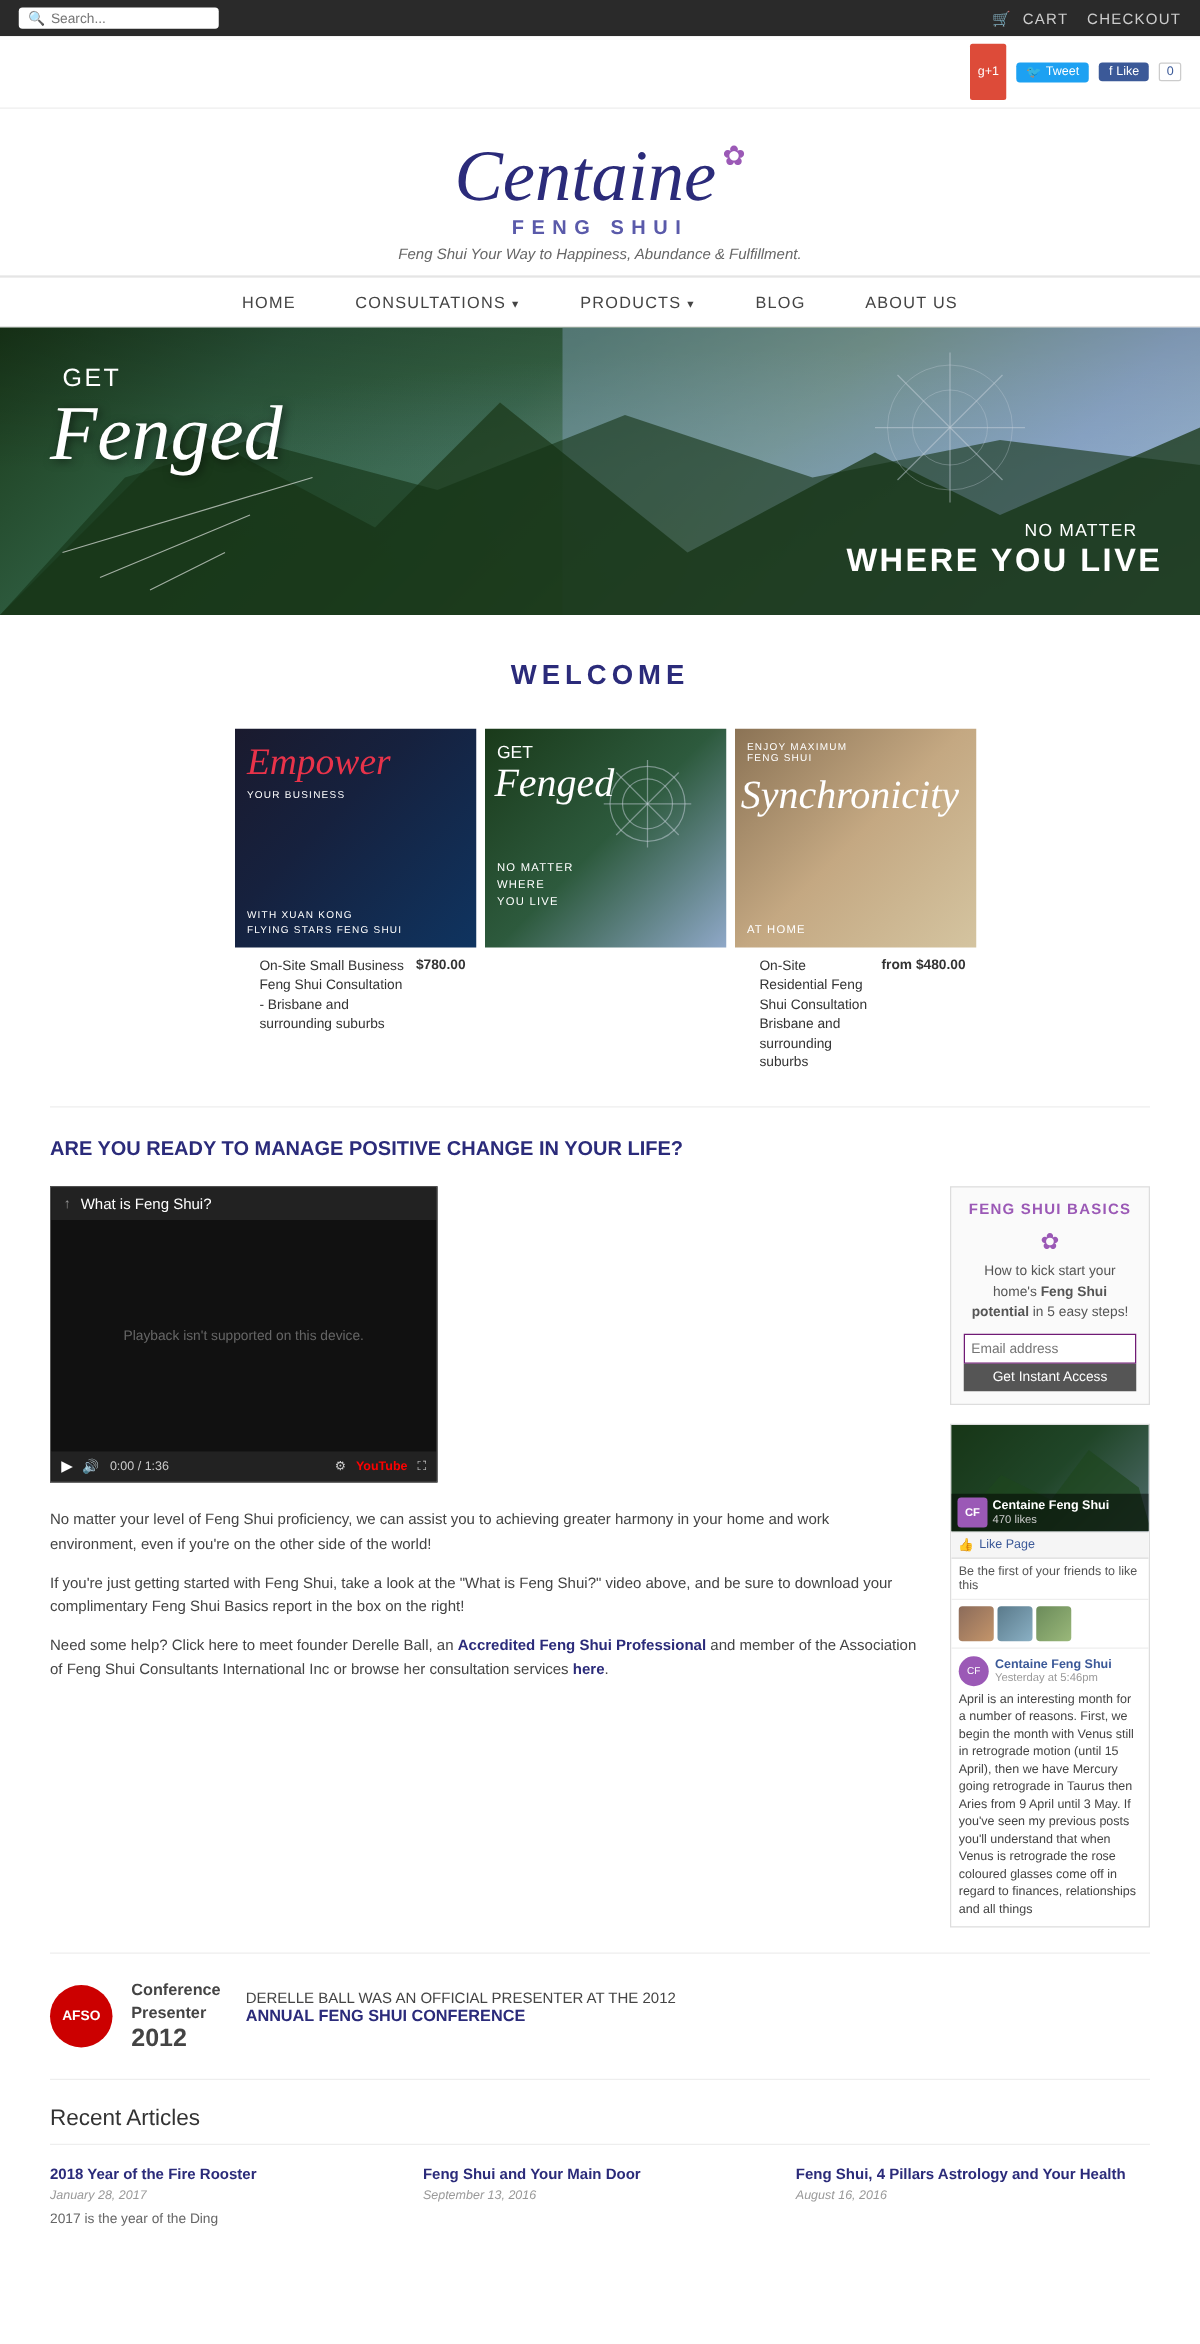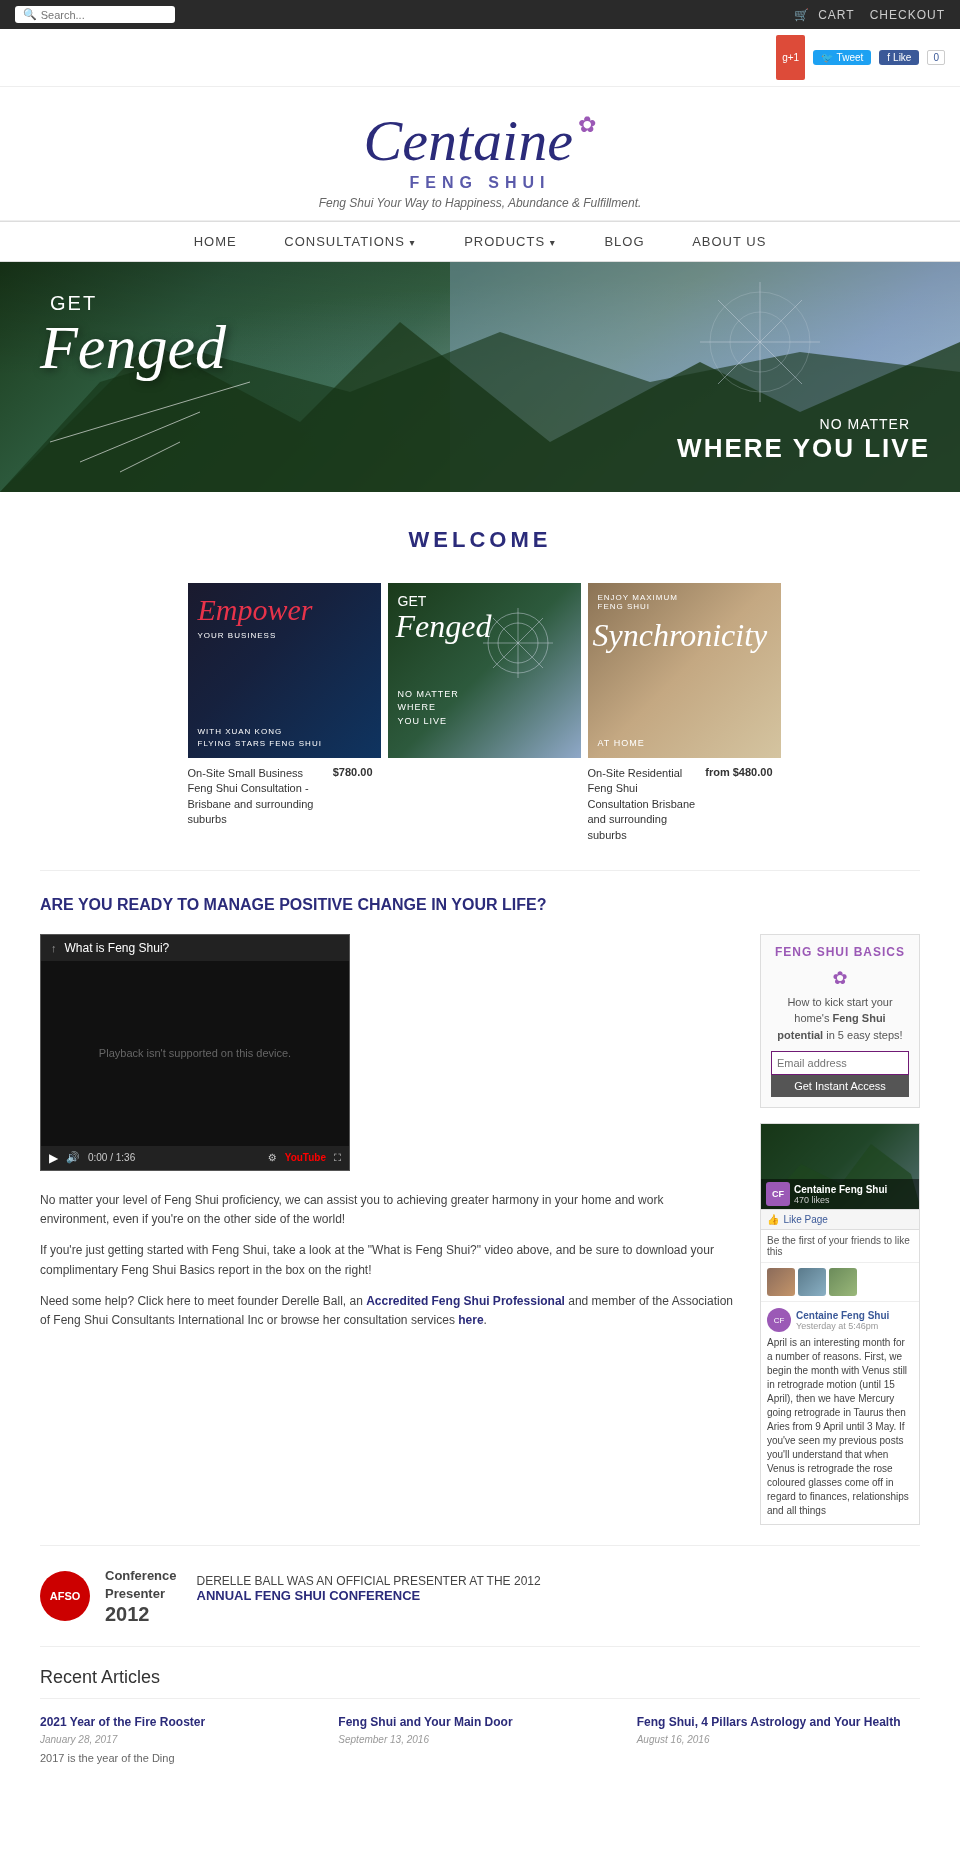--- a/index.html
+++ b/index.html
@@ -237,20 +237,21 @@
       position: absolute;
       top: 10px;
       left: 10px;
       color: #e8334a;
       font-family: 'Times New Roman', serif;
       font-size: 28px;
       font-style: italic;
     }
     .product-info {
       padding: 8px 0 4px;
+      margin-left: 20px;
     }
     .product-name-price {
       display: flex;
       justify-content: space-between;
       align-items: flex-start;
       margin-bottom: 3px;
     }
     .product-name {
       font-size: 11px;
       color: #333;
@@ -819,21 +820,21 @@
     <a href="#" class="conference-link">ANNUAL FENG SHUI CONFERENCE</a>
   </div>
 </div>
 
 <hr class="divider">
 
 <div class="recent-articles">
   <h2 class="recent-title">Recent Articles</h2>
   <div class="articles-grid">
     <div class="article-card">
-      <a href="#" class="article-title">2021 Year of the Fire Rooster</a>
+      <a href="#" class="article-title">2018 Year of the Fire Rooster</a>
       <div class="article-date">January 28, 2017</div>
       <div class="article-excerpt">2017 is the year of the Ding</div>
     </div>
     <div class="article-card">
       <a href="#" class="article-title">Feng Shui and Your Main Door</a>
       <div class="article-date">September 13, 2016</div>
     </div>
     <div class="article-card">
       <a href="#" class="article-title">Feng Shui, 4 Pillars Astrology and Your Health</a>
       <div class="article-date">August 16, 2016</div>

